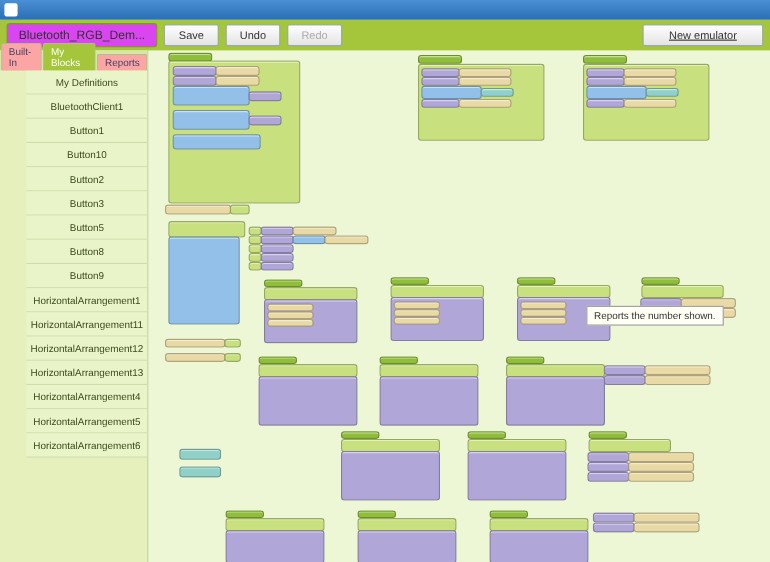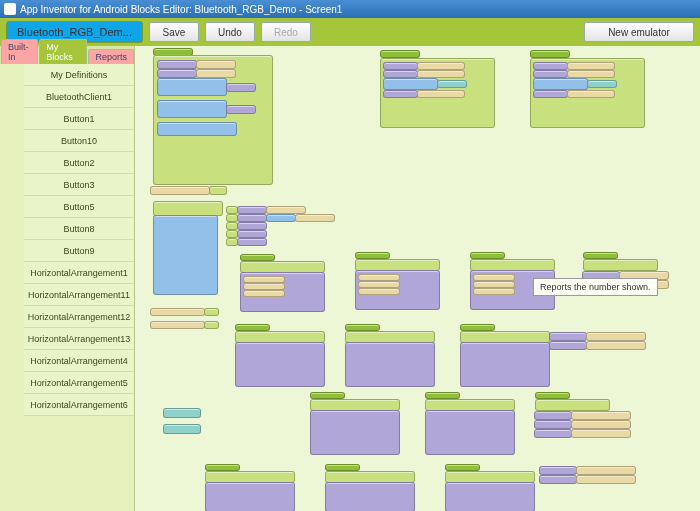--- a/index.html
+++ b/index.html
@@ -2,25 +2,25 @@
 <html><head>
 <meta charset="utf-8">
 <style>
 * { margin: 0; padding: 0; box-sizing: border-box; font-family: Arial, sans-serif; }
 body { width: 700px; height: 511px; overflow: hidden; background: #eef7d5; }
 
 .titlebar { height: 18px; background: linear-gradient(#4a8fd4, #2a6fb4); color: #fff; font-size: 10px; display: flex; align-items: center; padding: 0 4px; }
 .titlebar .appicon { width: 12px; height: 12px; background: #fff; border-radius: 2px; margin-right: 4px; }
 
 .toolbar { height: 28px; background: #a5c63a; display: flex; align-items: center; gap: 6px; padding: 0 6px; }
-.toolbar .tabbtn { height: 22px; background: #0ea5e9; border: 1px solid #7a9828; border-radius: 3px; font-size: 11px; padding: 0 10px; display: flex; align-items: center; color: #333; }
+.toolbar .tabbtn { height: 22px; background: #d946ef; border: 1px solid #7a9828; border-radius: 3px; font-size: 11px; padding: 0 10px; display: flex; align-items: center; color: #333; }
 .toolbar .btn { height: 20px; min-width: 50px; background: linear-gradient(#fefefe,#e4e4e4); border: 1px solid #9aa; border-radius: 2px; font-size: 10px; display: flex; align-items: center; justify-content: center; color: #333; cursor: pointer; }
 .toolbar .btn.disabled { color: #aaa; }
 .toolbar .spacer { flex: 1; }
-.toolbar .newemu { min-width: 110px; }
+.toolbar .newemu { min-width: 110px; text-decoration: underline; }
 
 .main { display: flex; height: calc(511px - 18px - 28px); }
 
 .sidebar { width: 135px; background: #e5f0bd; display: flex; flex-direction: column; border-right: 1px solid #b8c98e; }
 .side-tabs { height: 18px; display: flex; align-items: flex-end; background: #d8e7a8; font-size: 9px; }
 .side-tabs .st { padding: 2px 6px; border: 1px solid #b0c080; background: #fca5a5; color: #446; border-bottom: none; margin-left: 1px; border-radius: 2px 2px 0 0; cursor: pointer; }
 .side-tabs .st.active { background: #a5c63a; color: #fff; }
 .side-list { flex: 1; overflow: hidden; padding-left: 24px; }
 .side-list .sitem { height: 22px; font-size: 9px; color: #3a4a1a; display: flex; align-items: center; justify-content: center; border-bottom: 1px solid #d0ddab; background: #e9f4c8; cursor: pointer; }
 
@@ -37,21 +37,20 @@
 
 .tooltip { position: absolute; background: #fffff5; border: 1px solid #999; font-size: 9px; padding: 3px 6px; color: #333; white-space: nowrap; z-index: 50; }
 .row { display: flex; align-items: center; }
 .row > .block { margin-left: -1px; }
 </style>
 </head>
 <body>
 
 <div class="titlebar">
   <span class="appicon"></span>
-  <span>App Inventor for Android Blocks Editor: Bluetooth_RGB_Demo - Screen1</span>
 </div>
 
 <div class="toolbar">
   <div class="tabbtn">Bluetooth_RGB_Dem...</div>
   <div class="btn">Save</div>
   <div class="btn">Undo</div>
   <div class="btn disabled">Redo</div>
   <div class="spacer"></div>
   <div class="btn newemu">New emulator</div>
 </div>

